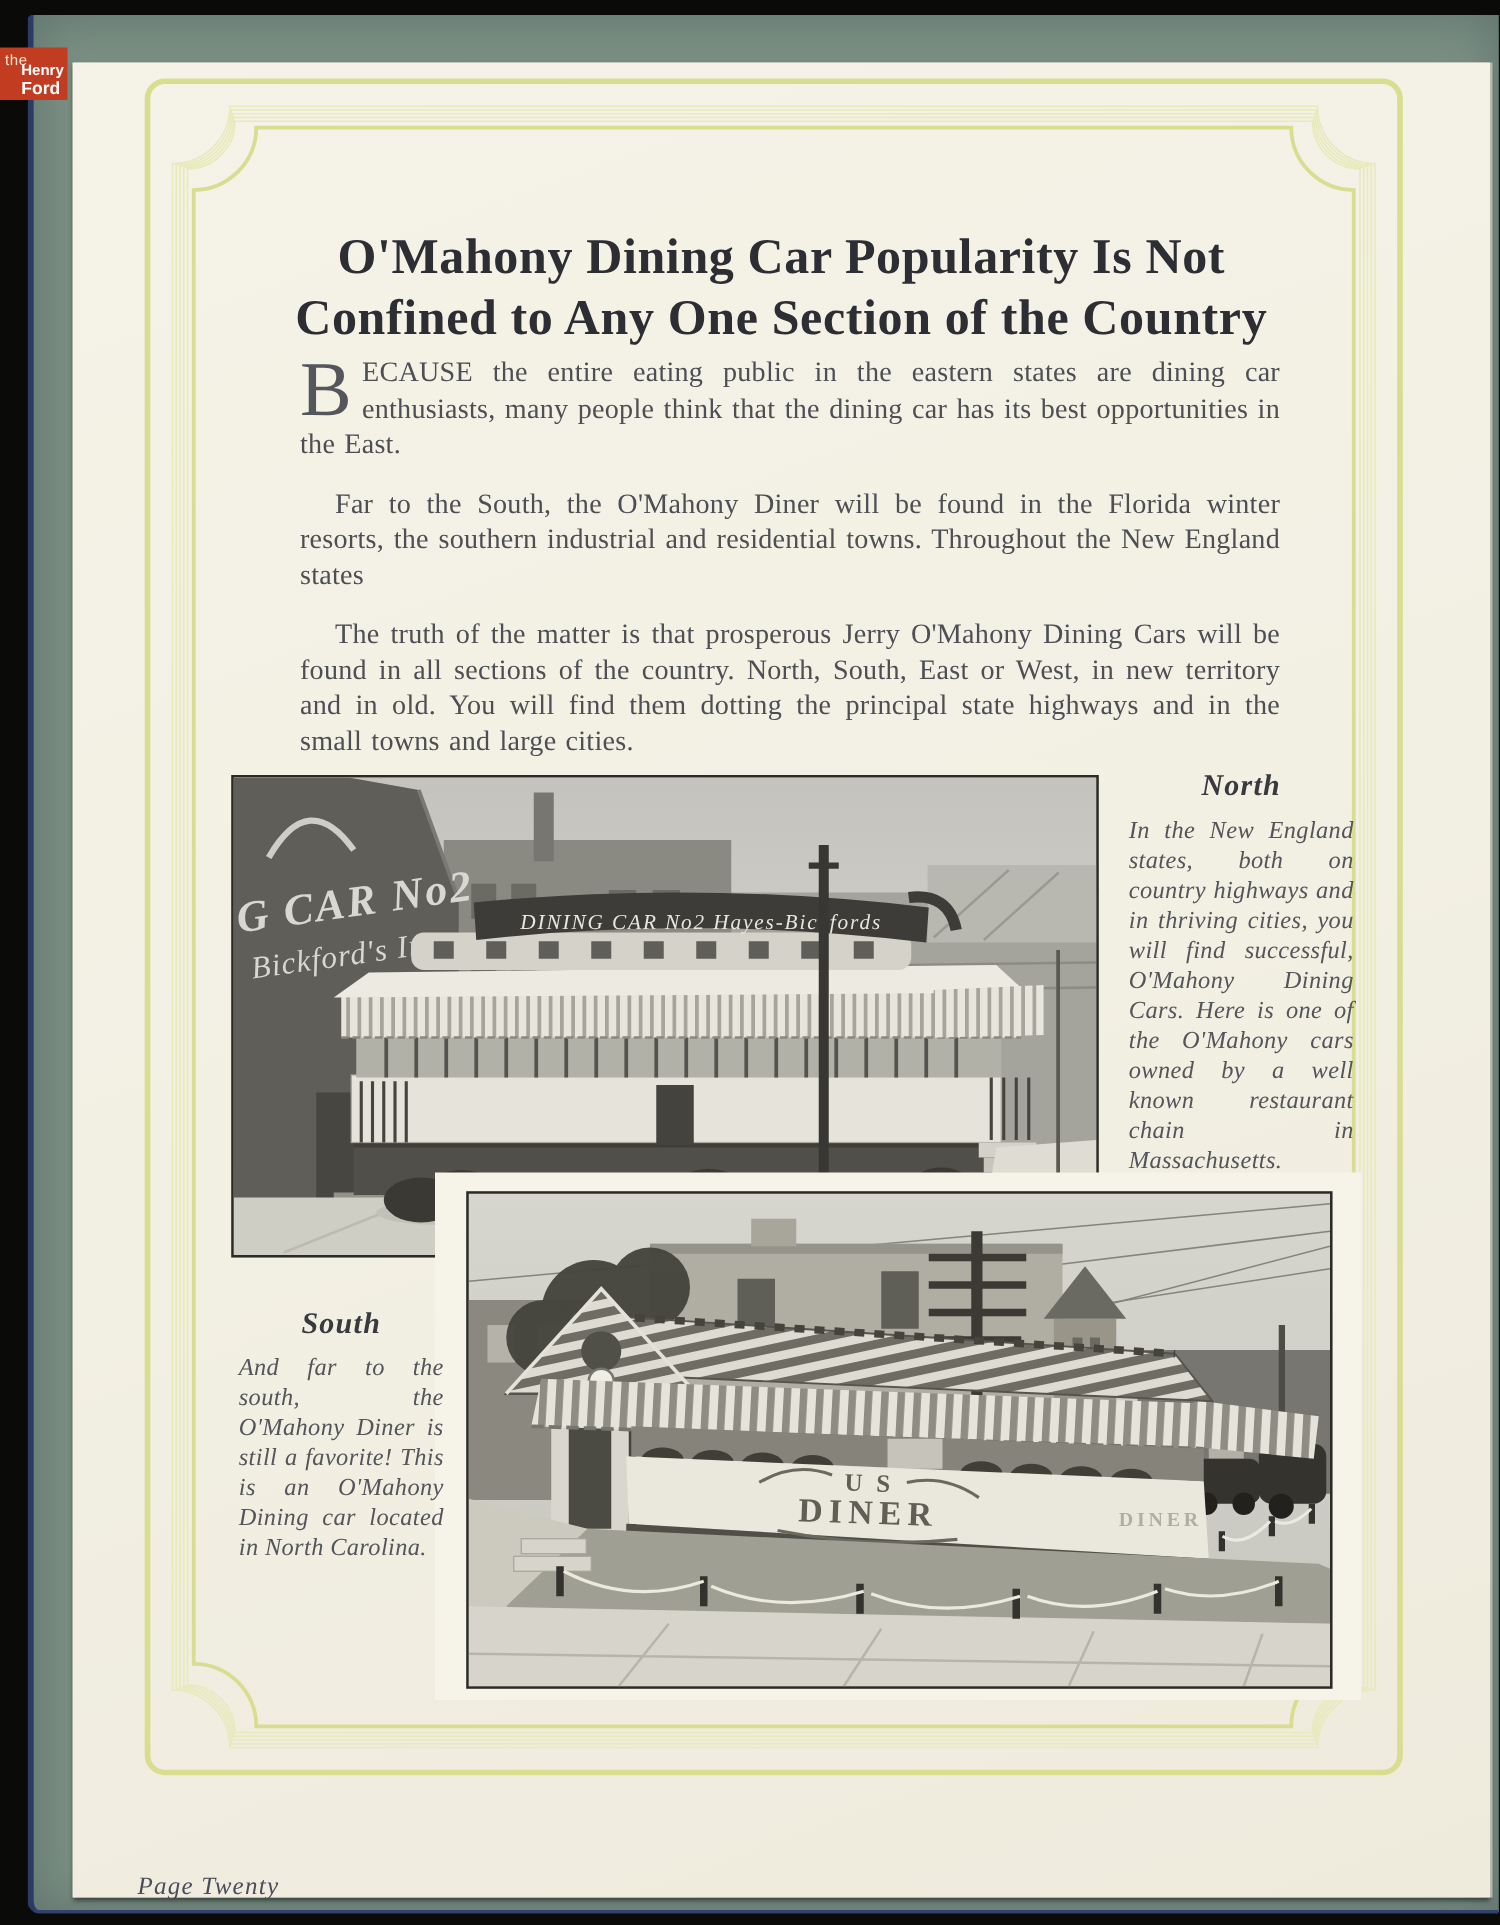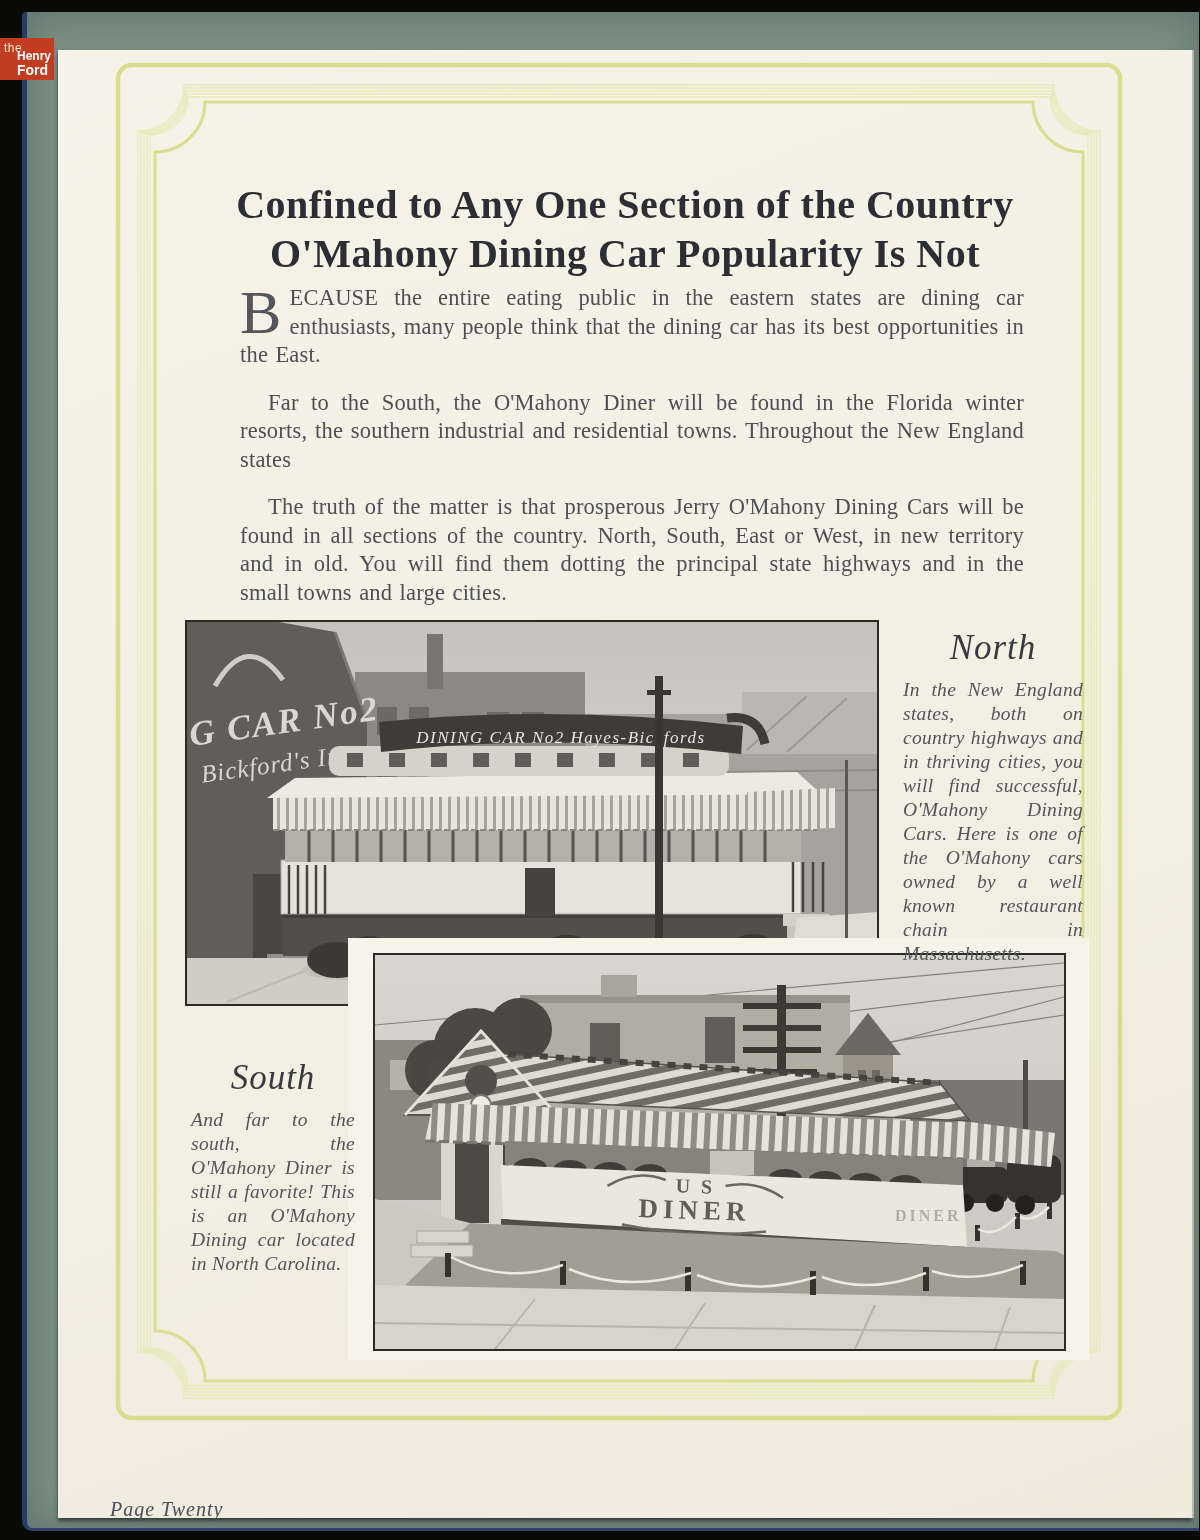--- a/index.html
+++ b/index.html
@@ -65,22 +65,22 @@
     background:#f6f3e8;z-index:4;
   }
   .photo-south{
     position:absolute;left:25px;top:15px;width:689px;height:394px;
     border:2px solid #2a2a26;background:#cdccc5;
   }
   .photo-north svg,.photo-south svg{display:block;}
   
   .aside{position:absolute;z-index:5;color:#54555b;}
   .aside h2{
-    margin:12px 0 10px 0;text-align:center;
-    font-size:35px;font-style:italic;font-weight:normal;color:#393a40;
+    margin:0 0 10px 0;text-align:center;
+    font-size:24px;font-style:italic;font-weight:bold;color:#393a40;
     letter-spacing:1px;
   }
   .aside p{
     margin:0;font-style:italic;font-size:19.5px;line-height:24px;
     text-align:justify;letter-spacing:.3px;
   }
   .aside-north{left:845px;top:566px;width:180px;}
   .aside-south{left:133px;top:996px;width:164px;}
   .page-number{
     position:absolute;left:52px;top:1448px;z-index:2;
@@ -98,22 +98,22 @@
       <rect x="60" y="15" width="1002" height="1353" rx="14" fill="none" stroke="#d9dd90" stroke-width="4.5"></rect>
       <path d="M126 35 H996 A46 46 0 0 0 1042 81 V1302 A46 46 0 0 0 996 1348 H126 A46 46 0 0 0 80 1302 V81 A46 46 0 0 0 126 35 Z" fill="none" stroke="#e7eab9" stroke-width="1.3"></path>
       <path d="M127 38 H995 A44 44 0 0 0 1039 82 V1301 A44 44 0 0 0 995 1345 H127 A44 44 0 0 0 83 1301 V82 A44 44 0 0 0 127 38 Z" fill="none" stroke="#e7eab9" stroke-width="1.3"></path>
       <path d="M128 41 H994 A42 42 0 0 0 1036 83 V1300 A42 42 0 0 0 994 1342 H128 A42 42 0 0 0 86 1300 V83 A42 42 0 0 0 128 41 Z" fill="none" stroke="#e7eab9" stroke-width="1.3"></path>
       <path d="M129 44 H993 A40 40 0 0 0 1033 84 V1299 A40 40 0 0 0 993 1339 H129 A40 40 0 0 0 89 1299 V84 A40 40 0 0 0 129 44 Z" fill="none" stroke="#e7eab9" stroke-width="1.3"></path>
       <path d="M130 47 H992 A38 38 0 0 0 1030 85 V1298 A38 38 0 0 0 992 1336 H130 A38 38 0 0 0 92 1298 V85 A38 38 0 0 0 130 47 Z" fill="none" stroke="#e7eab9" stroke-width="1.3"></path>
       <path d="M147 52 H975 A50 50 0 0 0 1025 102 V1281 A50 50 0 0 0 975 1331 H147 A50 50 0 0 0 97 1281 V102 A50 50 0 0 0 147 52 Z" fill="none" stroke="#d9dd90" stroke-width="3"></path>
     </svg>
 
   <div class="title">
+    <div>O'Mahony Dining Car Popularity Is Not</div>
     <div>Confined to Any One Section of the Country</div>
-    <div>O'Mahony Dining Car Popularity Is Not</div>
   </div>
 
   <div class="copy">
     <p><span class="dropcap">B</span><span>ECAUSE the entire eating public in the eastern states are dining car enthusiasts, many people think that the dining car has its best opportunities in the East.</span></p>
     <p class="indent">Far to the South, the O'Mahony Diner will be found in the Florida winter resorts, the southern industrial and residential towns.  Throughout the New England states</p>
     <p class="indent">The truth of the matter is that prosperous Jerry O'Mahony Dining Cars will be found in all sections of the country.  North, South, East or West, in new territory and in old.  You will find them dotting the principal state highways and in the small towns and large cities.</p>
   </div>
 
   <figure class="photo-north" style="margin:0">
     <svg viewBox="0 0 690 382" width="690" height="382">

